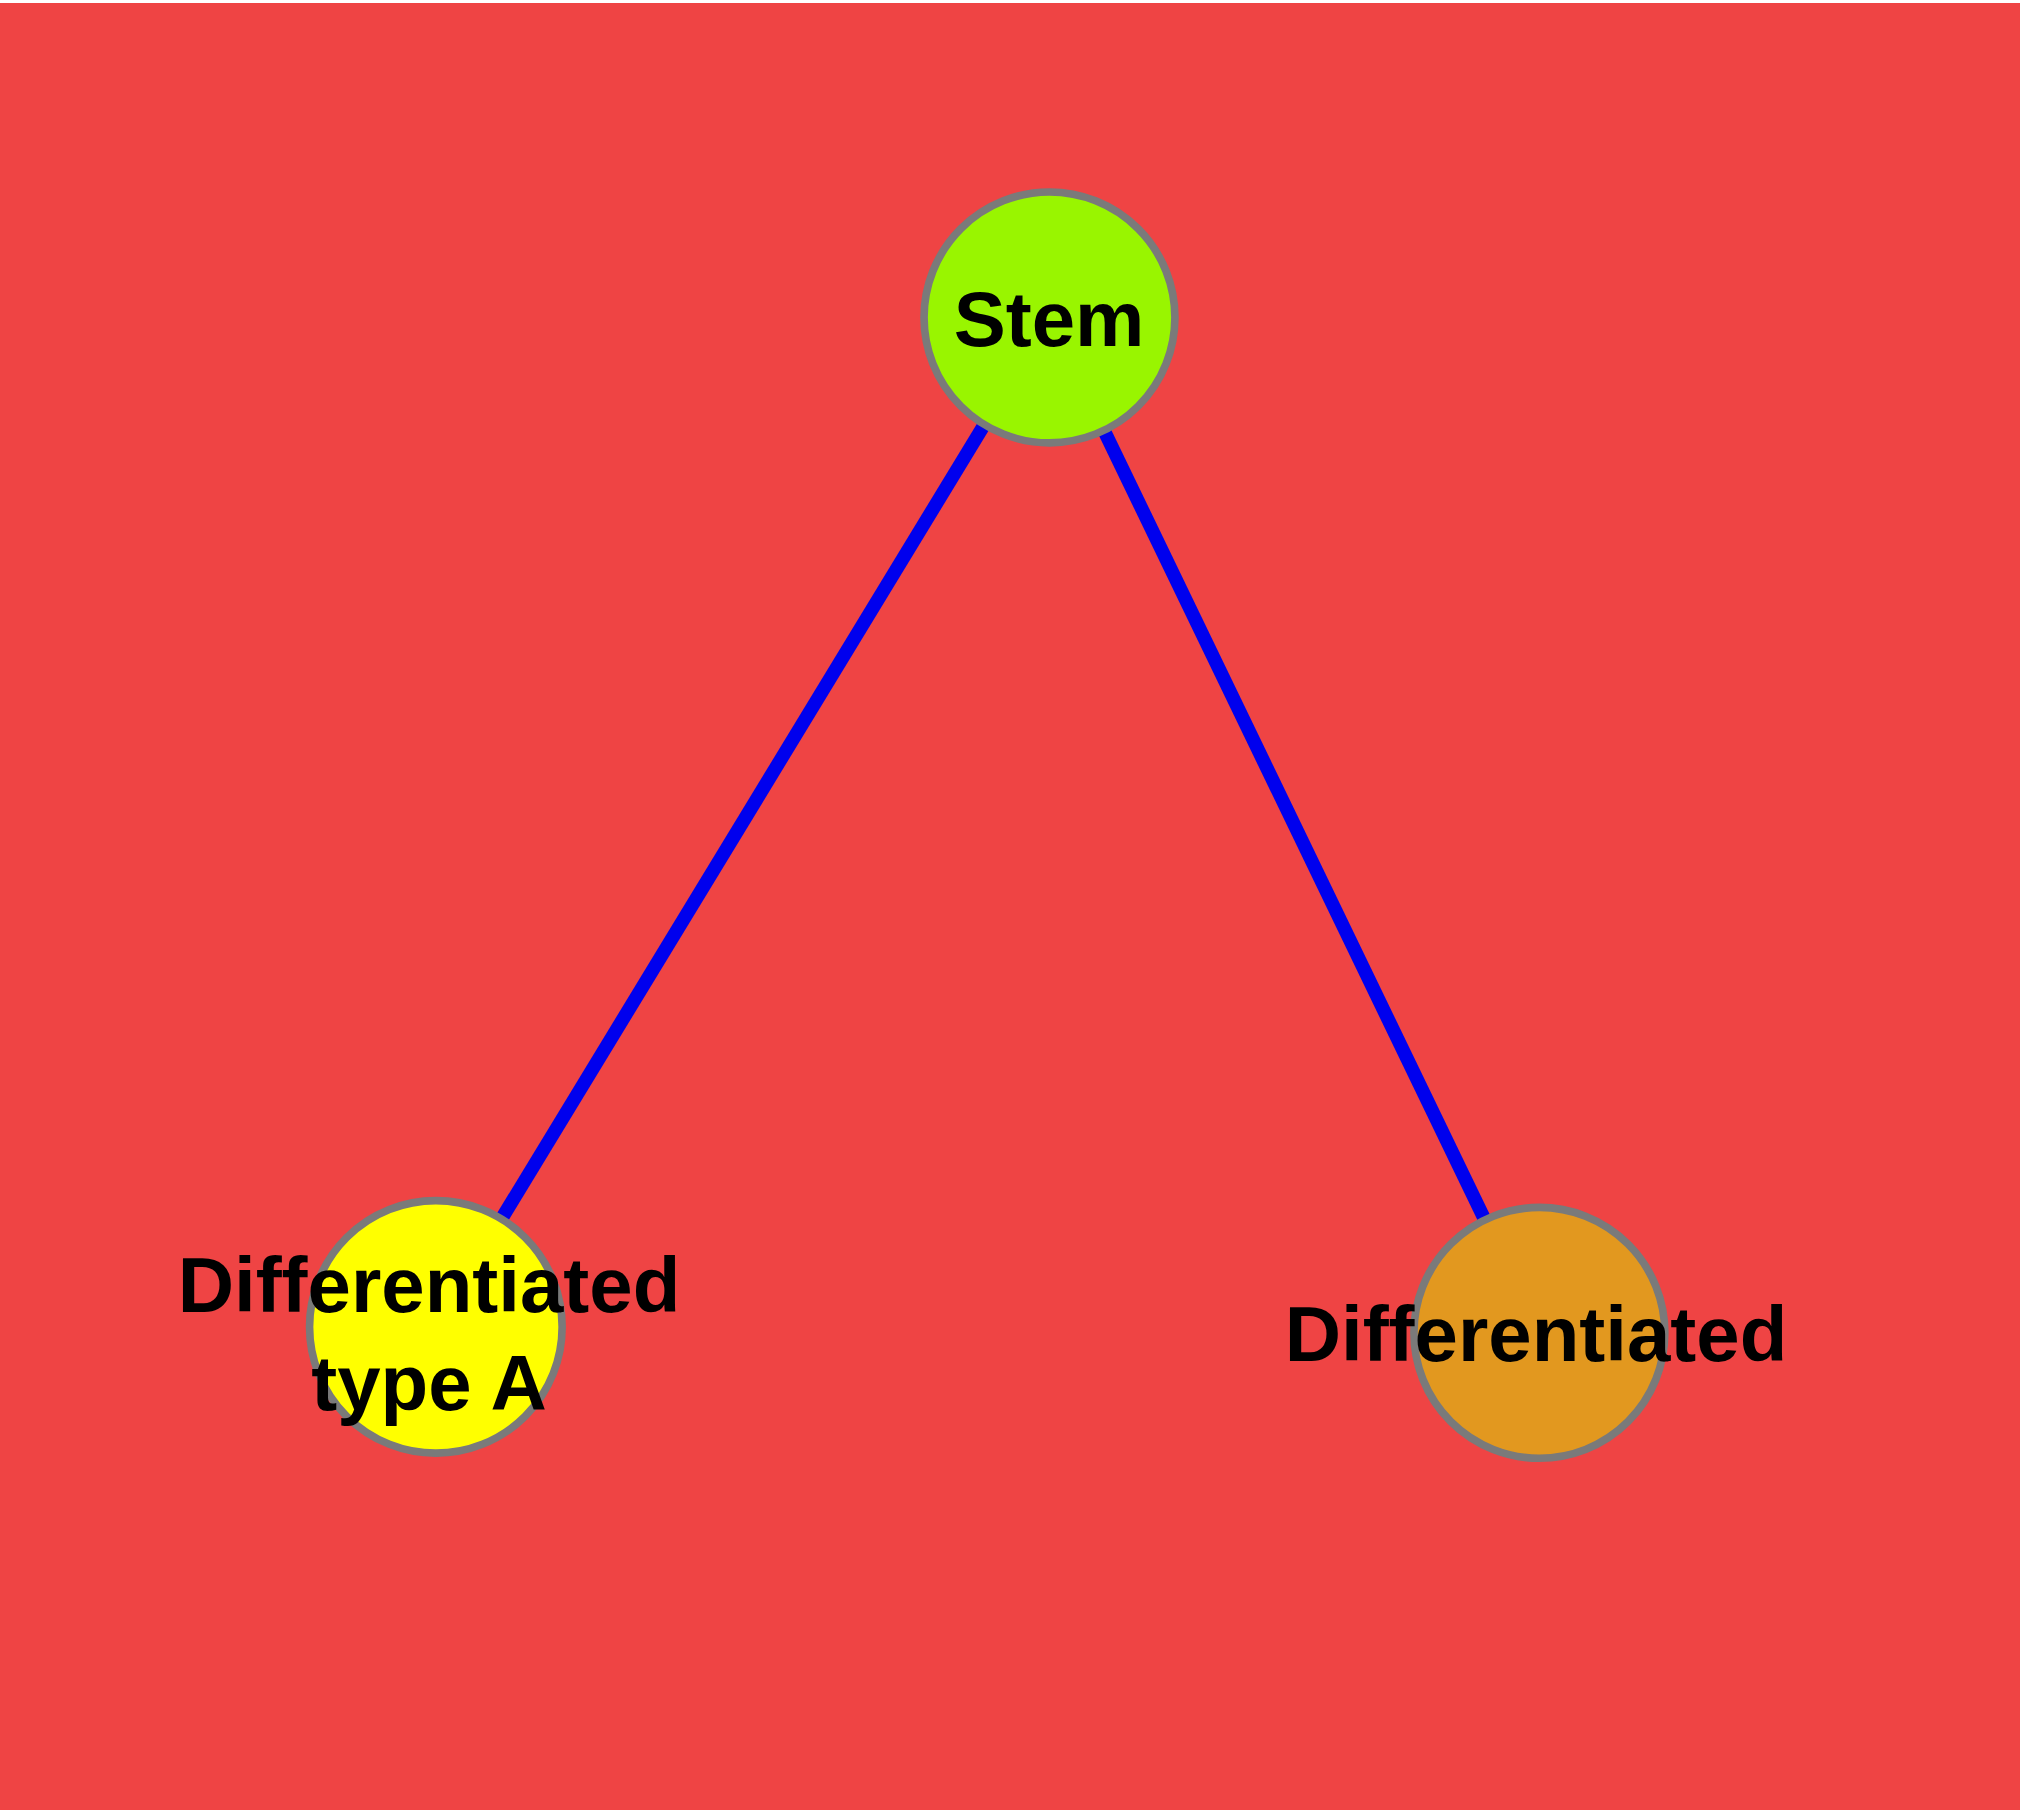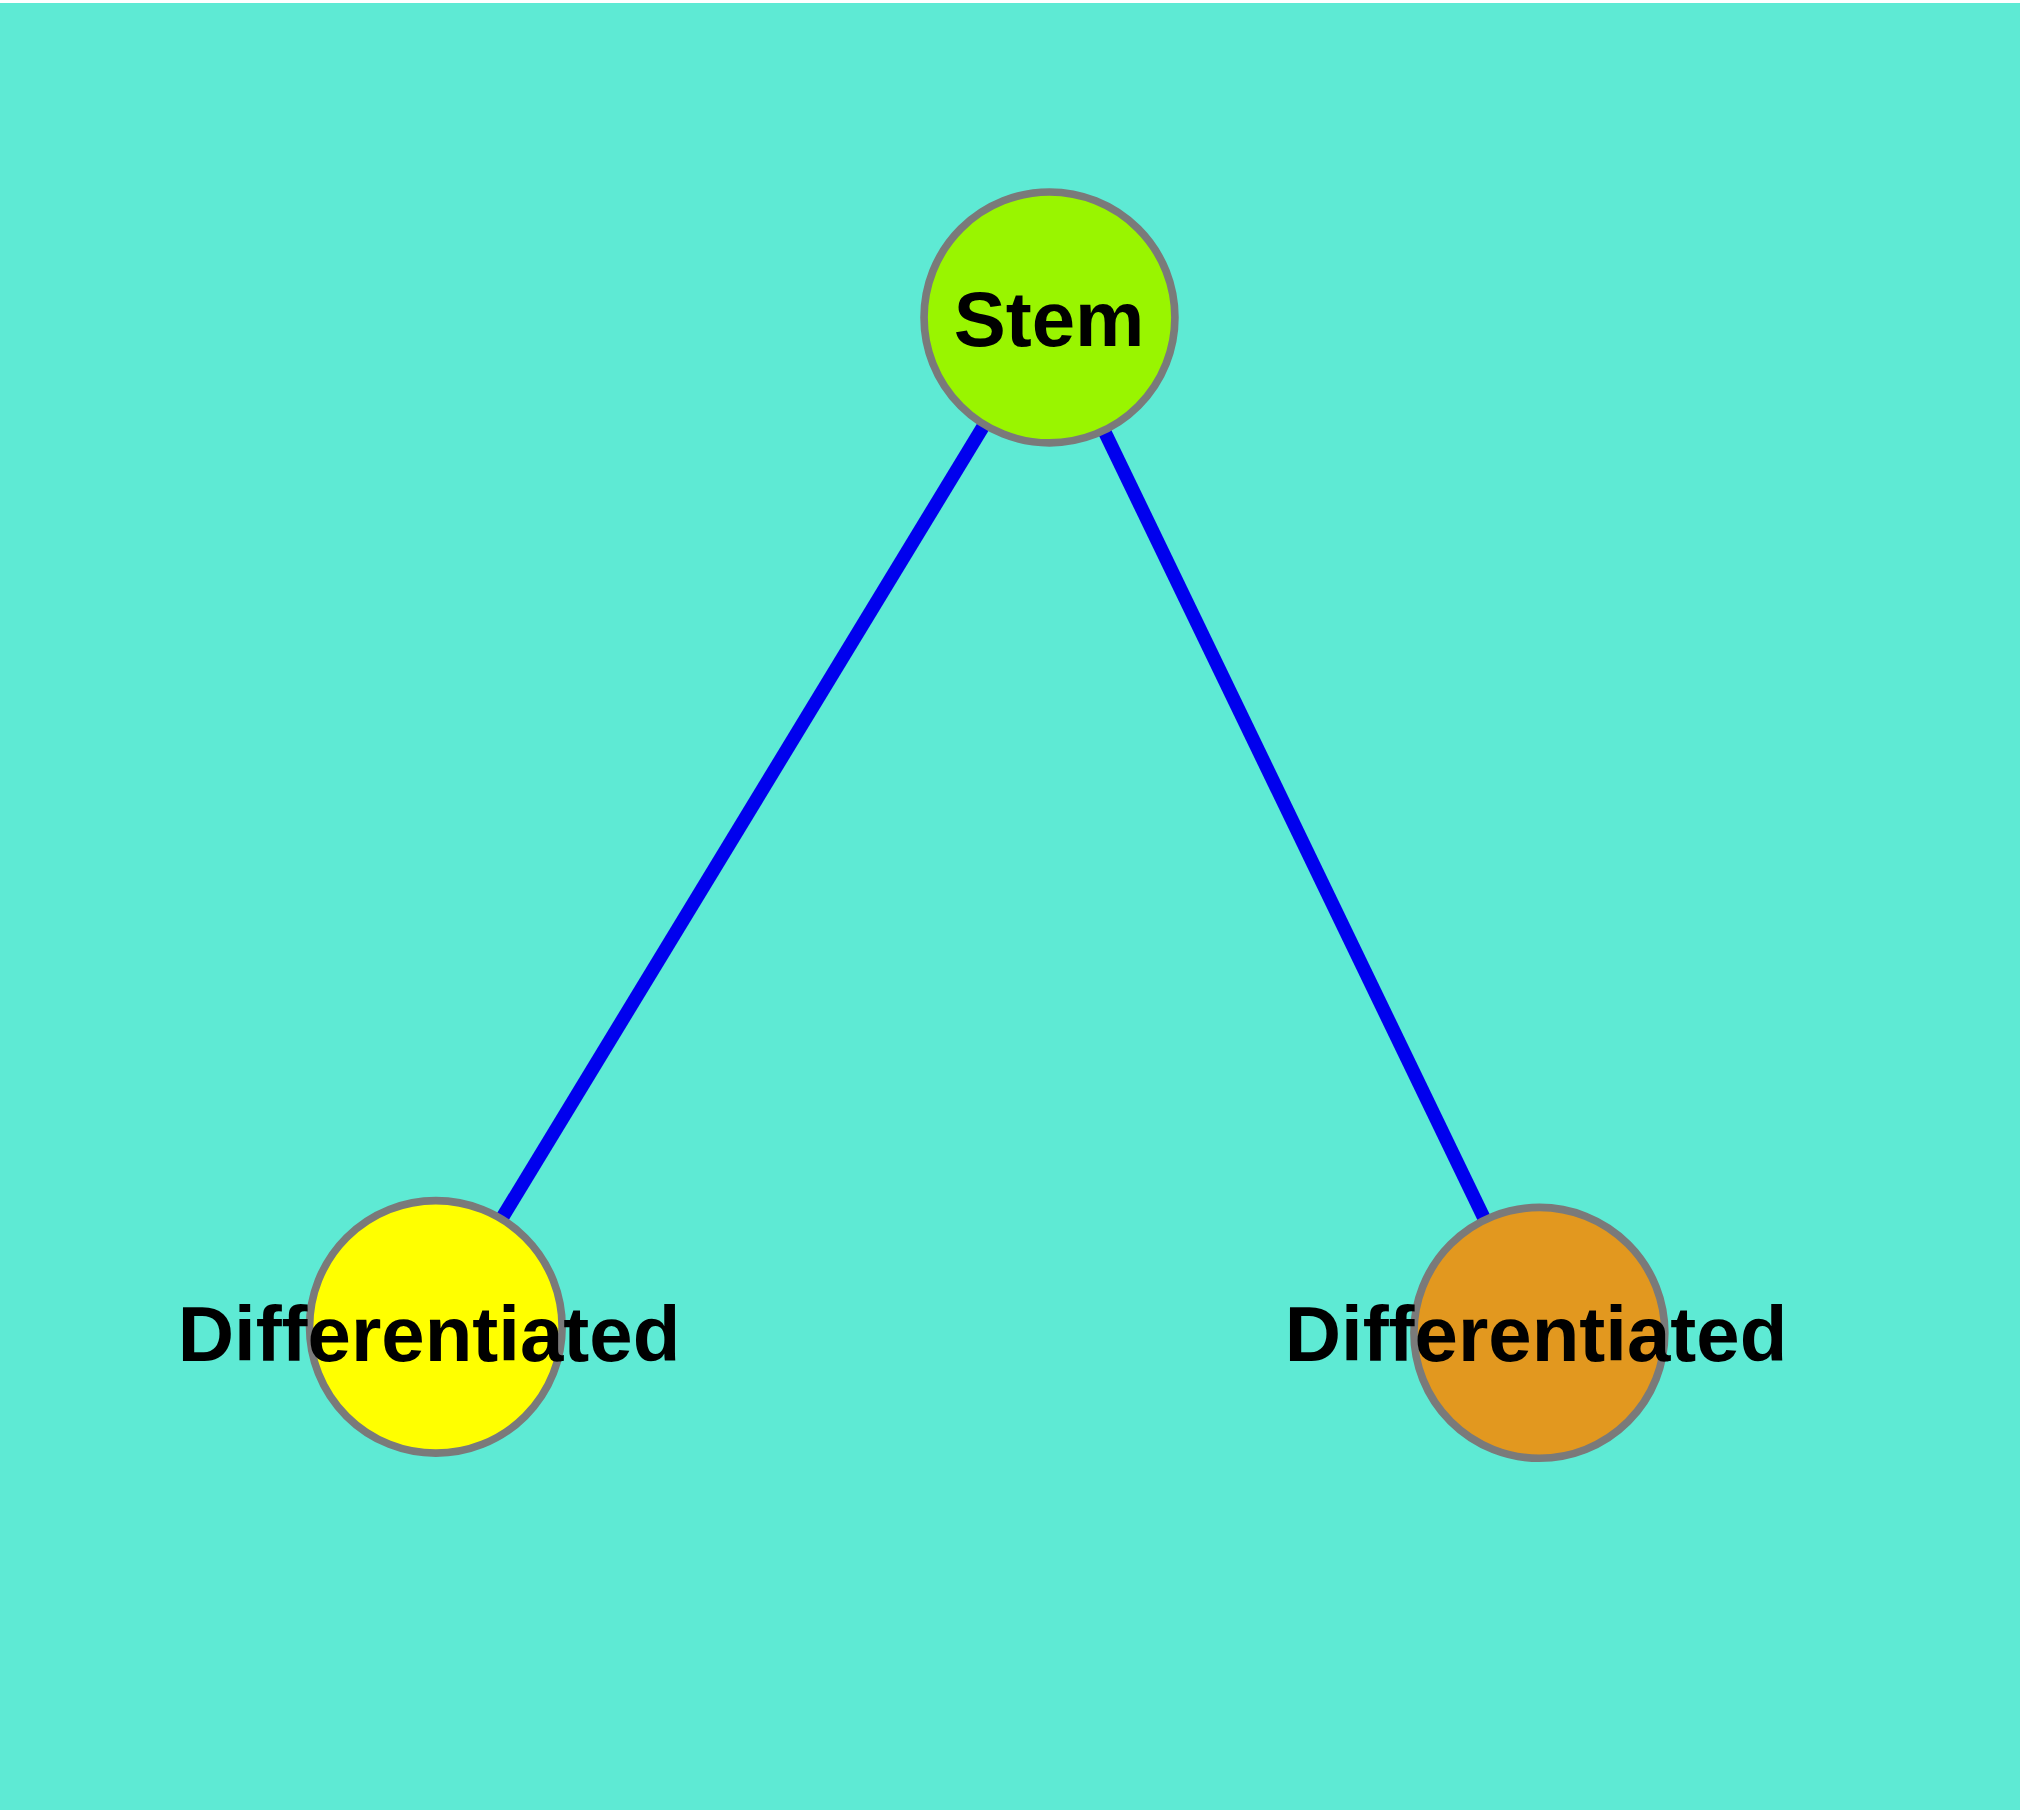--- a/index.html
+++ b/index.html
@@ -37,41 +37,42 @@
     font-size: 78px;
     line-height: 98px;
     color: #000000;
     text-align: center;
     white-space: nowrap;
   }
 </style>
 </head>
 <body>
 
-<div class="page" style="background-color: #5eead4;">
+<div class="page" style="background-color: #ef4444;">
 
   <svg class="graph-svg" viewBox="0 0 2384 2132">
 
     <line class="edge" x1="1238" y1="371" x2="514" y2="1562" style="stroke: rgb(0, 0, 238);"></line>
 
     <line class="edge" x1="1238" y1="371" x2="1816" y2="1569" style="stroke: rgb(0, 0, 238);"></line>
 
     <circle class="node-circle" cx="1238" cy="371" r="148" style="fill: rgb(153, 245, 0); stroke: rgb(122, 122, 122);"></circle>
 
     <circle class="node-circle" cx="514" cy="1562" r="149" style="fill: rgb(255, 255, 0); stroke: rgb(122, 122, 122);"></circle>
 
     <circle class="node-circle" cx="1816" cy="1569" r="148" style="fill: rgb(226, 152, 31); stroke: rgb(122, 122, 122);"></circle>
   </svg>
 
   <div class="node-label" style="left:1049px; top:316px;">
     <div>Stem</div>
   </div>
 
   <div class="node-label" style="left:429px; top:1331px;">
     <div>Differentiated</div>
+    <div>type A</div>
   </div>
 
   <div class="node-label" style="left:1536px; top:1331px;">
     <div>Differentiated</div>
   </div>
 
 </div>
 
 
 </body></html>

